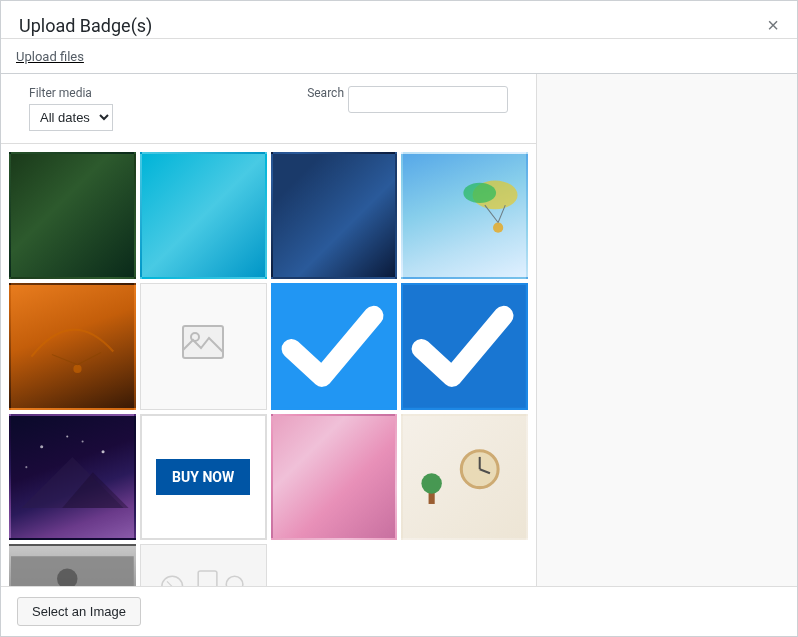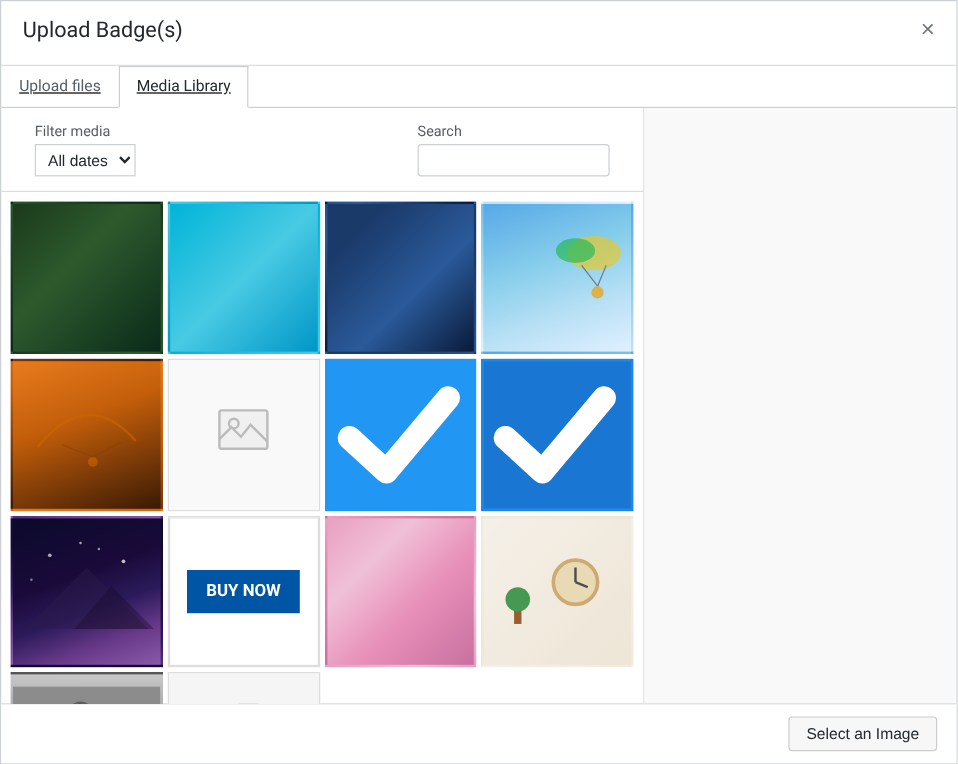--- a/index.html
+++ b/index.html
@@ -17,21 +17,21 @@
       box-shadow: 0 3px 30px rgba(0,0,0,0.3);
       width: 798px;
       height: 637px;
       display: flex;
       flex-direction: column;
     }
     .modal-header {
       display: flex;
       align-items: flex-start;
       justify-content: space-between;
-      padding: 14px 18px 18px 18px;
+      padding: 14px 18px 2px 18px;
       border-bottom: 1px solid #ddd;
     }
     .modal-title {
       font-size: 18px;
       font-weight: 400;
       color: #23282d;
     }
     .modal-close {
       cursor: pointer;
       font-size: 20px;
@@ -95,21 +95,21 @@
       font-size: 13px;
       padding: 4px 6px;
       border: 1px solid #ccd0d4;
       border-radius: 0;
       color: #23282d;
       background: #fff;
       cursor: pointer;
     }
     .search-group {
       display: flex;
-      flex-direction: column;
+      flex-direction: row;
       gap: 4px;
       margin-left: auto;
     }
     .search-label {
       font-size: 12px;
       color: #555d66;
     }
     .search-input {
       font-size: 13px;
       padding: 5px 8px;
@@ -160,21 +160,21 @@
     .sidebar-detail {
       width: 260px;
       background: #f9f9f9;
       display: flex;
       flex-direction: column;
     }
 
     .modal-footer {
       display: flex;
       align-items: center;
-      justify-content: flex-end;
+      justify-content: flex-start;
       padding: 10px 16px;
       border-top: 1px solid #ddd;
       background: #fff;
     }
     .select-image-btn {
       background: #f7f7f7;
       border: 1px solid #ccc;
       padding: 6px 14px;
       font-size: 13px;
       color: #23282d;
@@ -200,21 +200,20 @@
 
 <div class="modal-overlay">
 
   <div class="modal-header">
     <span class="modal-title">Upload Badge(s)</span>
     <button class="modal-close">×</button>
   </div>
 
   <div class="tabs">
     <div class="tab">Upload files</div>
-    <div class="tab active">Media Library</div>
   </div>
 
   <div class="modal-body">
 
     <div class="media-panel">
 
       <div class="filter-bar">
         <div class="filter-group">
           <span class="filter-label">Filter media</span>
           <select class="filter-select">

